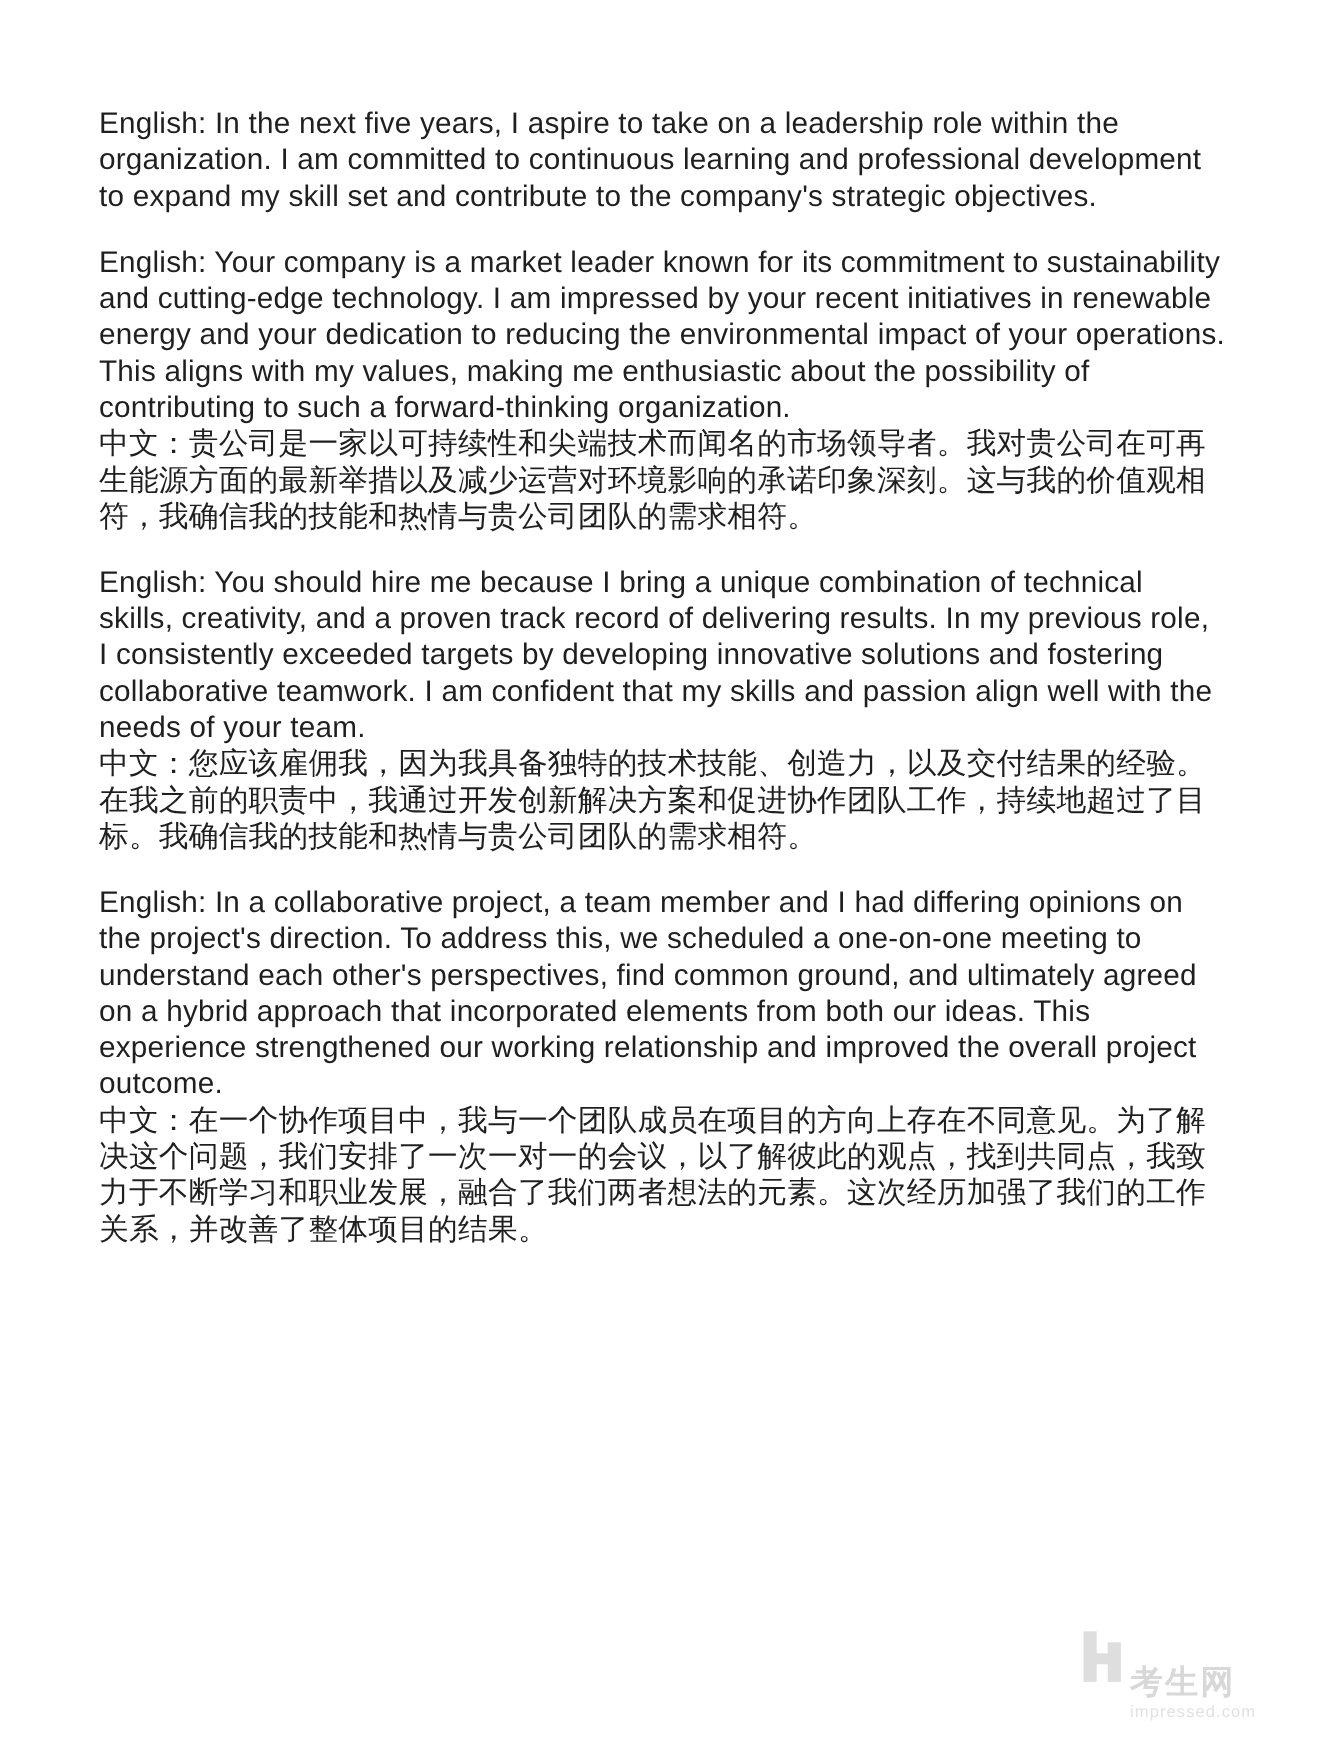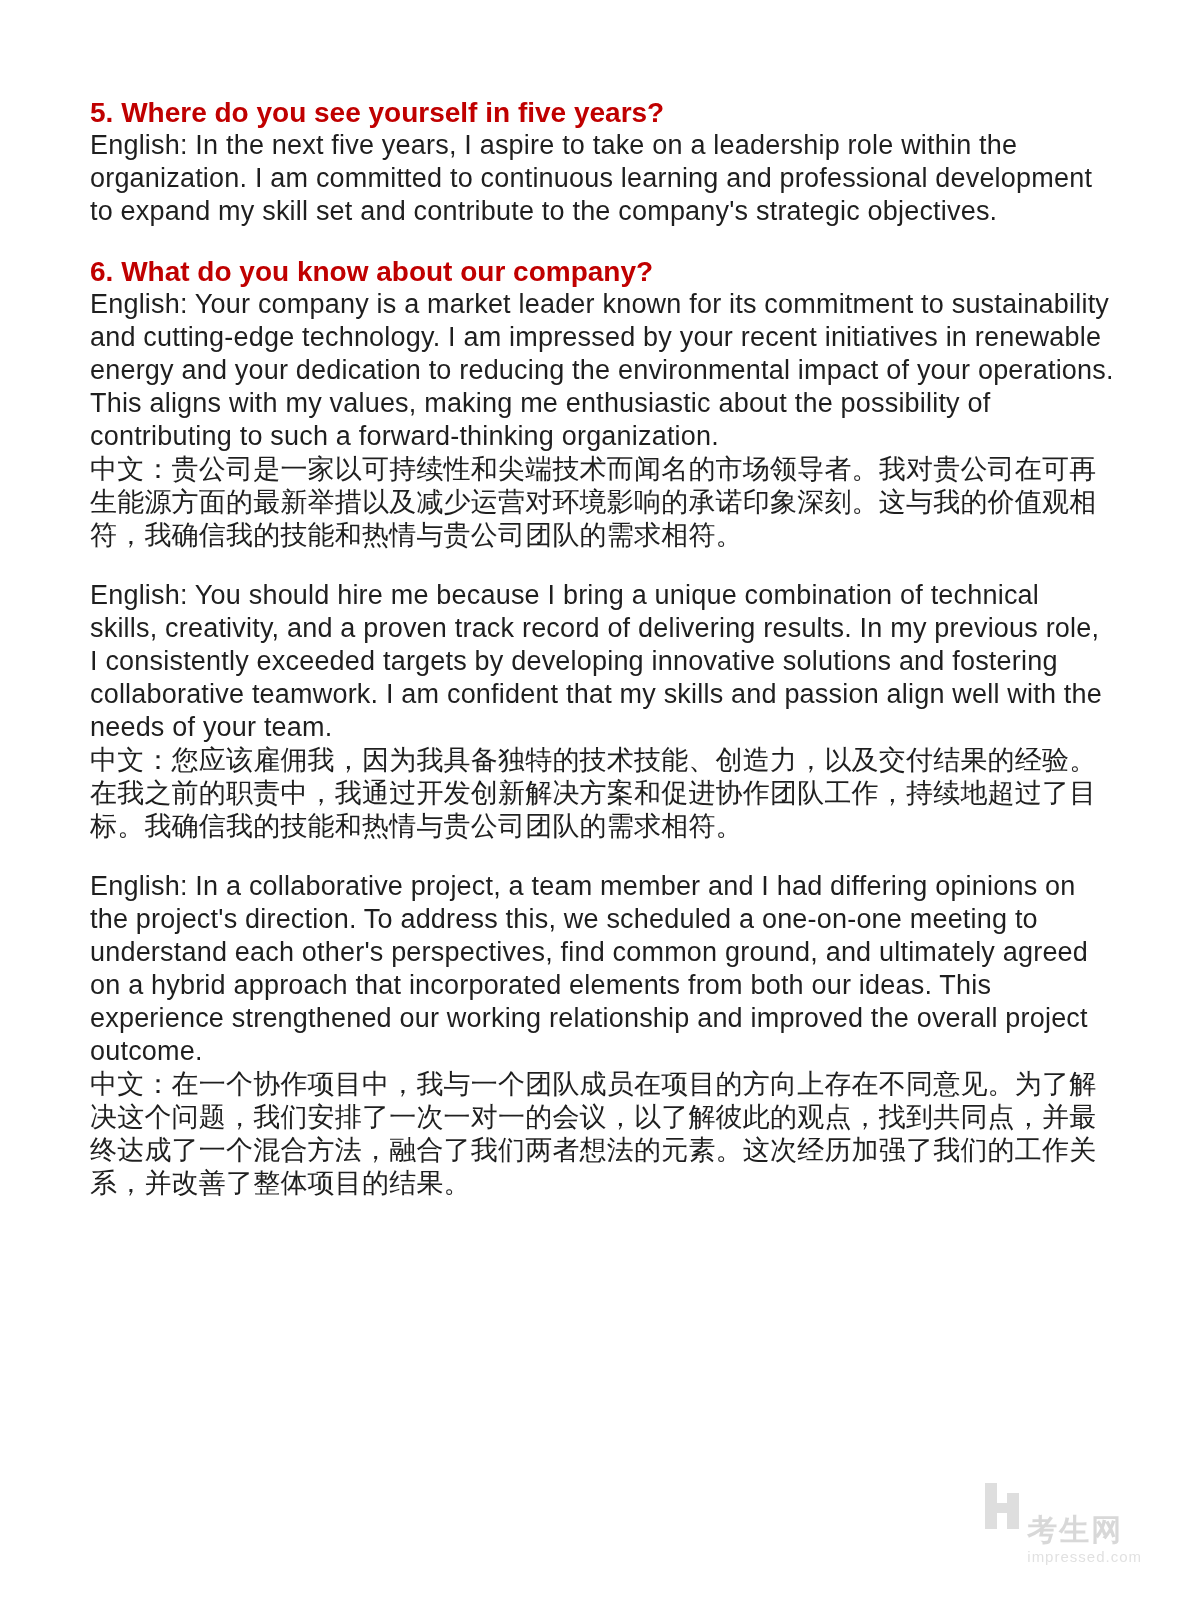--- a/index.html
+++ b/index.html
@@ -98,38 +98,36 @@
     margin-top: 4px;
     letter-spacing: 1px;
   }
 </style>
 </head>
 <body>
 
 <div class="page">
 
   <div class="qa-section">
-    <h2 class="qa-heading"><span>5. Where do you see yourself in five years?</span></h2>
     <p class="qa-paragraph">English: In the next five years, I aspire to take on a leadership role within the organization. I am committed to continuous learning and professional development to expand my skill set and contribute to the company's strategic objectives.</p>
   </div>
 
   <div class="qa-section">
-    <h2 class="qa-heading"><span>6. What do you know about our company?</span></h2>
     <p class="qa-paragraph">English: Your company is a market leader known for its commitment to sustainability and cutting-edge technology. I am impressed by your recent initiatives in renewable energy and your dedication to reducing the environmental impact of your operations. This aligns with my values, making me enthusiastic about the possibility of contributing to such a forward-thinking organization.</p>
     <p class="qa-paragraph">中文：贵公司是一家以可持续性和尖端技术而闻名的市场领导者。我对贵公司在可再生能源方面的最新举措以及减少运营对环境影响的承诺印象深刻。这与我的价值观相符，我确信我的技能和热情与贵公司团队的需求相符。</p>
   </div>
 
   <div class="qa-section">
     <p class="qa-paragraph">English: You should hire me because I bring a unique combination of technical skills, creativity, and a proven track record of delivering results. In my previous role, I consistently exceeded targets by developing innovative solutions and fostering collaborative teamwork. I am confident that my skills and passion align well with the needs of your team.</p>
     <p class="qa-paragraph">中文：您应该雇佣我，因为我具备独特的技术技能、创造力，以及交付结果的经验。在我之前的职责中，我通过开发创新解决方案和促进协作团队工作，持续地超过了目标。我确信我的技能和热情与贵公司团队的需求相符。</p>
   </div>
 
   <div class="qa-section">
     <p class="qa-paragraph">English: In a collaborative project, a team member and I had differing opinions on the project's direction. To address this, we scheduled a one-on-one meeting to understand each other's perspectives, find common ground, and ultimately agreed on a hybrid approach that incorporated elements from both our ideas. This experience strengthened our working relationship and improved the overall project outcome.</p>
-    <p class="qa-paragraph">中文：在一个协作项目中，我与一个团队成员在项目的方向上存在不同意见。为了解决这个问题，我们安排了一次一对一的会议，以了解彼此的观点，找到共同点，并最终达成了一个混合方法，融合了我们两者想法的元素。这次经历加强了我们的工作关系，并改善了整体项目的结果。</p>
+    <p class="qa-paragraph">中文：在一个协作项目中，我与一个团队成员在项目的方向上存在不同意见。为了解决这个问题，我们安排了一次一对一的会议，以了解彼此的观点，找到共同点，我致力于不断学习和职业发展，融合了我们两者想法的元素。这次经历加强了我们的工作关系，并改善了整体项目的结果。</p>
   </div>
 
   <div class="watermark">
     <div class="watermark-logo">
       <div class="bar-left"></div>
       <div class="bar-mid"></div>
       <div class="bar-right"></div>
     </div>
     <div class="watermark-text">
       <span class="watermark-name">考生网</span>

